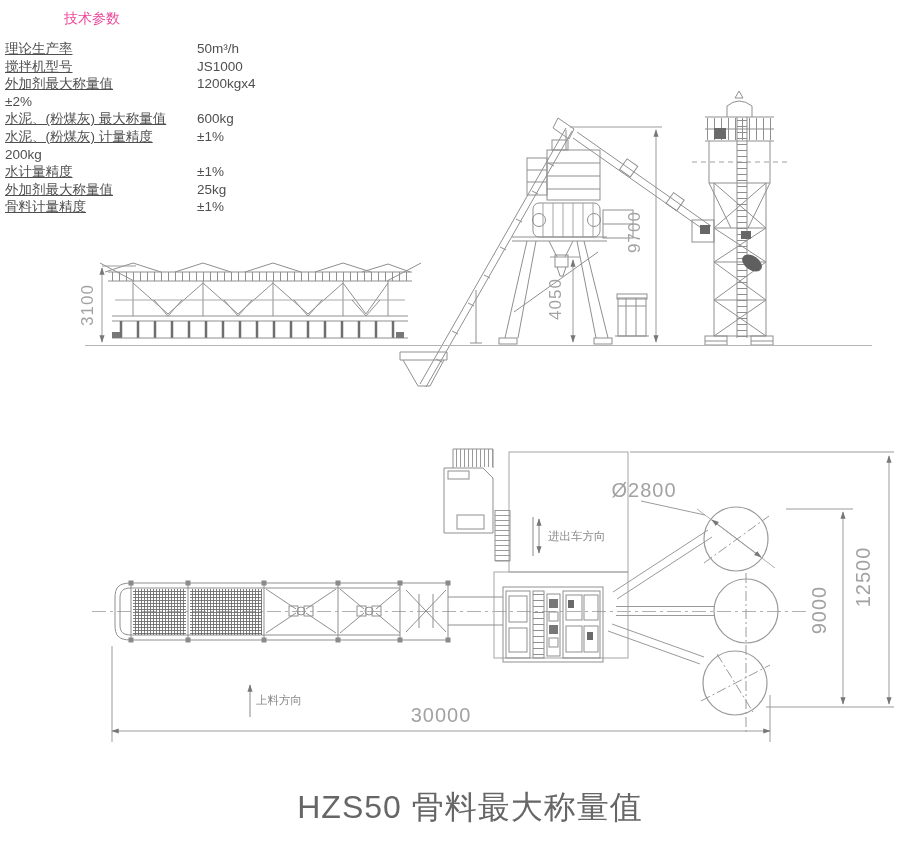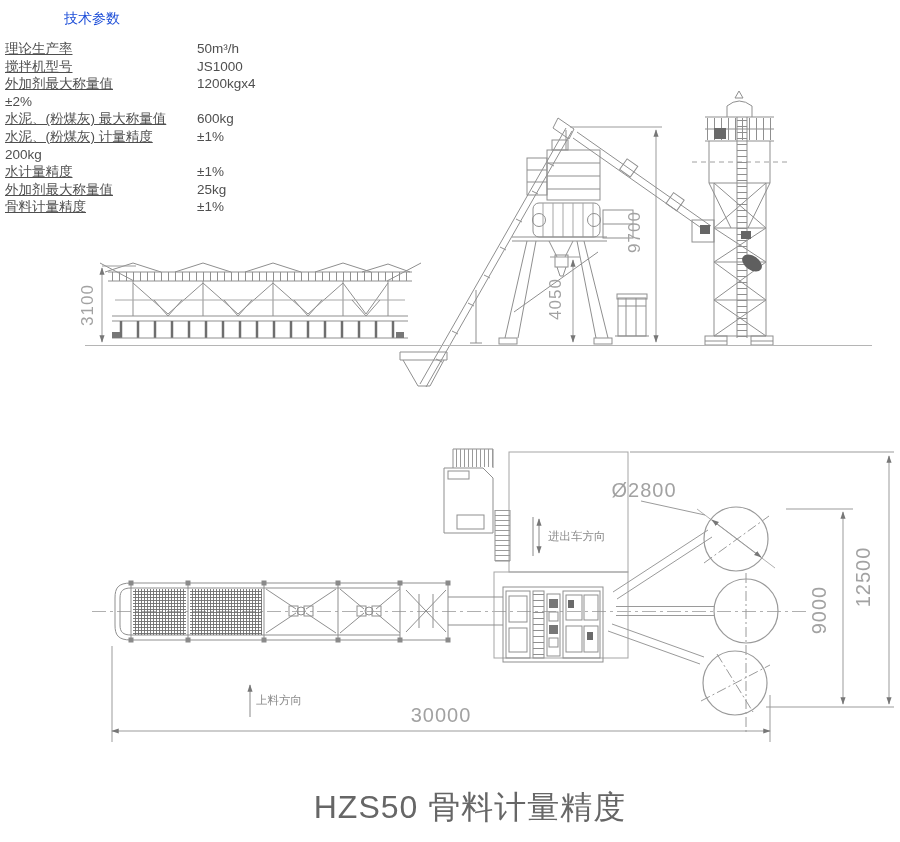--- a/index.html
+++ b/index.html
@@ -1,19 +1,19 @@
 <!DOCTYPE html>
 <html><head>
 <meta charset="utf-8">
 <style>
   html,body{margin:0;padding:0;background:#fff;}
   body{width:900px;height:842px;position:relative;font-family:"Liberation Sans",sans-serif;}
   .stage{position:absolute;inset:0;width:900px;height:842px;background:#fff;overflow:hidden;}
   .params{position:absolute;left:5px;top:10px;width:310px;color:#4f4f4f;font-size:13.5px;}
-  .params .title{margin:0 0 12px 59px;font-size:14px;color:#1d4ed8;}
+  .params .title{margin:0 0 12px 59px;font-size:14px;color:#ec4899;}
   .prow{display:flex;height:17.6px;line-height:17.6px;white-space:nowrap;}
   .plabel{width:192px;flex:none;text-decoration:underline;}
   .pvalue{flex:none;text-align:center;}
   svg.draw{position:absolute;left:0;top:0;}
   svg text{font-family:"Liberation Sans",sans-serif;}
   .dimtxt{fill:#a2a2a2;font-size:17px;letter-spacing:1px;}
   .dimtxt2{fill:#a2a2a2;font-size:20px;letter-spacing:1px;}
   .cntxt{fill:#8a8a8a;font-size:11.5px;}
   .caption{position:absolute;left:210px;top:786px;width:520px;text-align:center;
            font-size:32px;color:#666;letter-spacing:1px;}
@@ -318,14 +318,14 @@
       </g>
 
       <g stroke="#9b9b9b">
         <path d="M112,646 V742 M770,695 V742"></path>
         <path d="M112,731 H770" marker-start="url(#ar)" marker-end="url(#ar)"></path>
         <text class="dimtxt2" x="441" y="722" text-anchor="middle" stroke="none">30000</text>
       </g>
     </g>
   </svg>
 
-  <div class="caption">HZS50 骨料计量精度</div>
+  <div class="caption">HZS50 骨料最大称量值</div>
 </div>
 
 </body></html>

